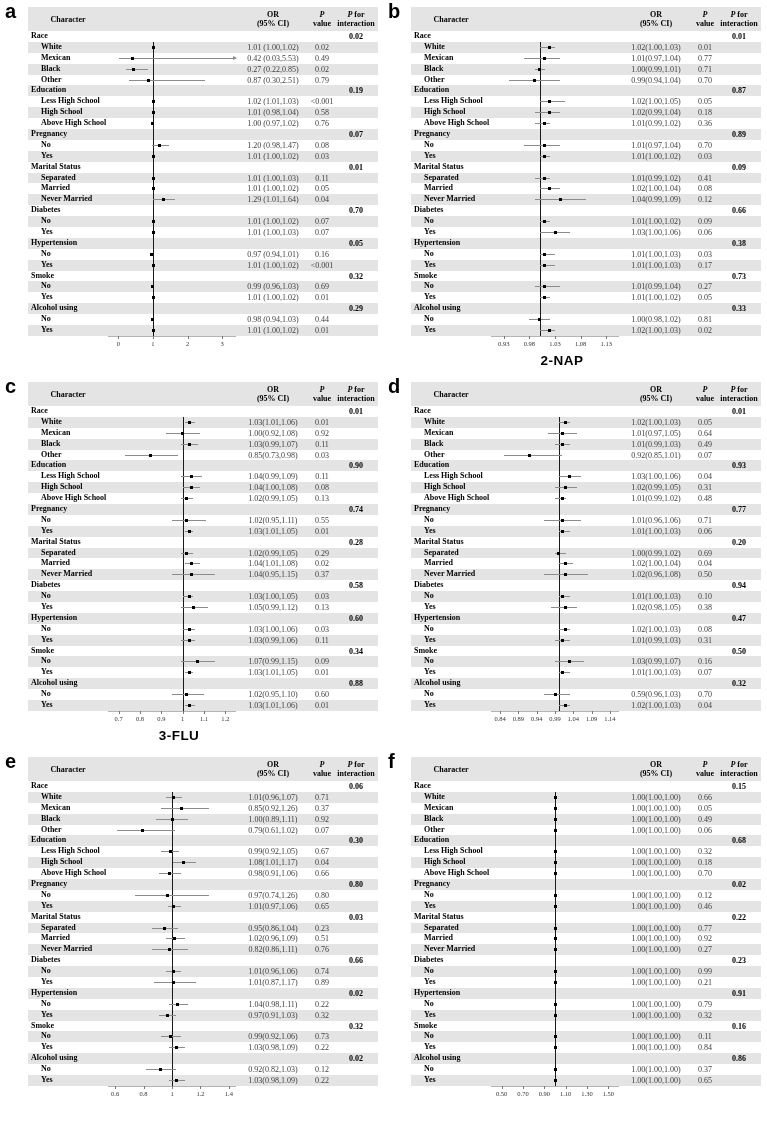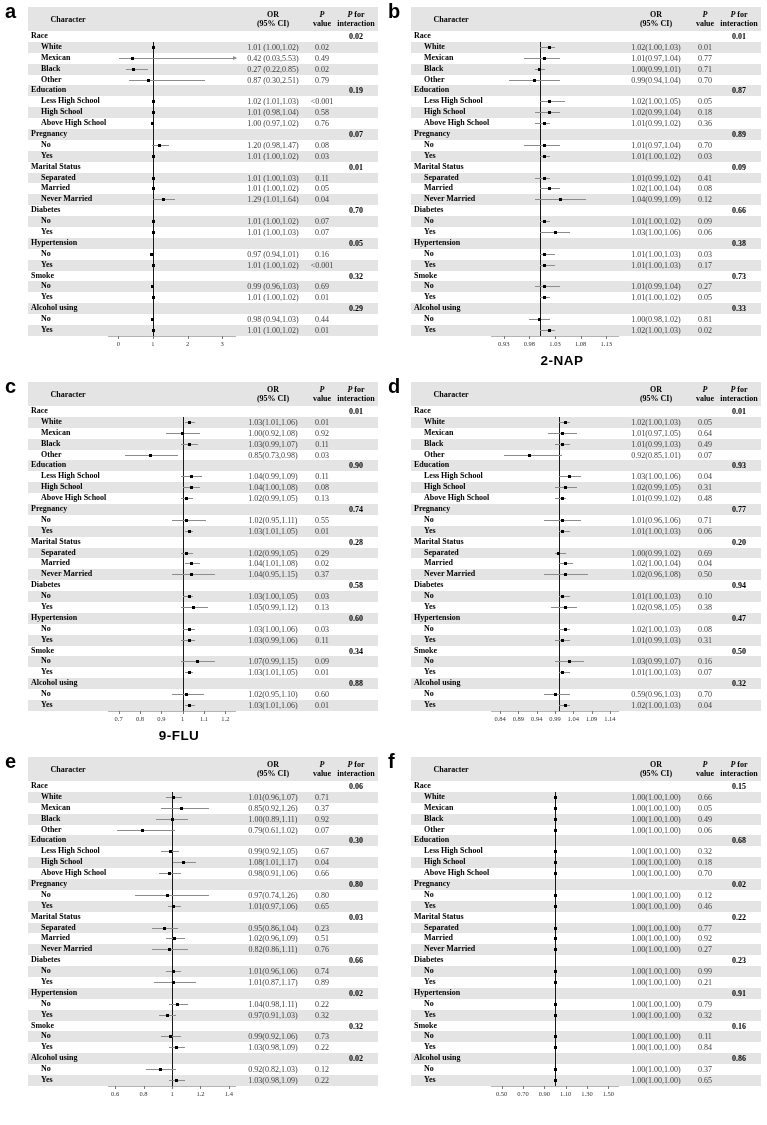--- a/index.html
+++ b/index.html
@@ -1027,21 +1027,21 @@
             <div class="tick" style="left: 96px;"></div>
             <div class="ticklab" style="left: 96px;">1.1</div>
             <div class="tick" style="left: 117.333px;"></div>
             <div class="ticklab" style="left: 117.333px;">1.2</div>
           </div>
         <div></div>
           <div></div>
           <div></div>
       </div>
     </div>
-    <div class="ptitle">9-FLU</div>
+    <div class="ptitle">3-FLU</div>
   </div>
     <div class="panel">
     <div class="letter">d</div>
     <div class="ftable">
       <div class="hrow">
         <div class="hc">Character</div>
         <div class="hc"></div>
         <div class="hc">
           <div>OR</div>
           <div>(95% CI)</div>

